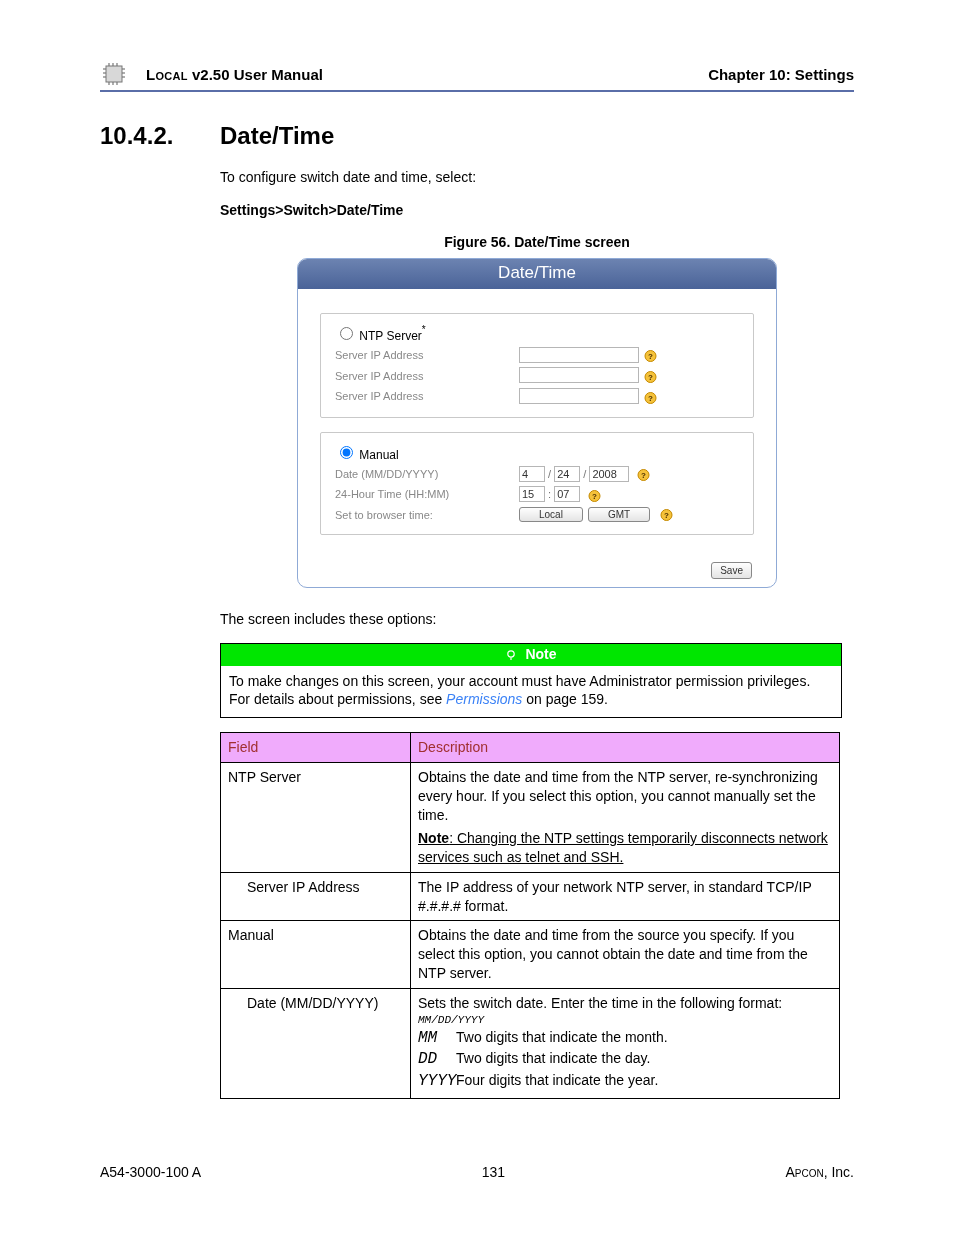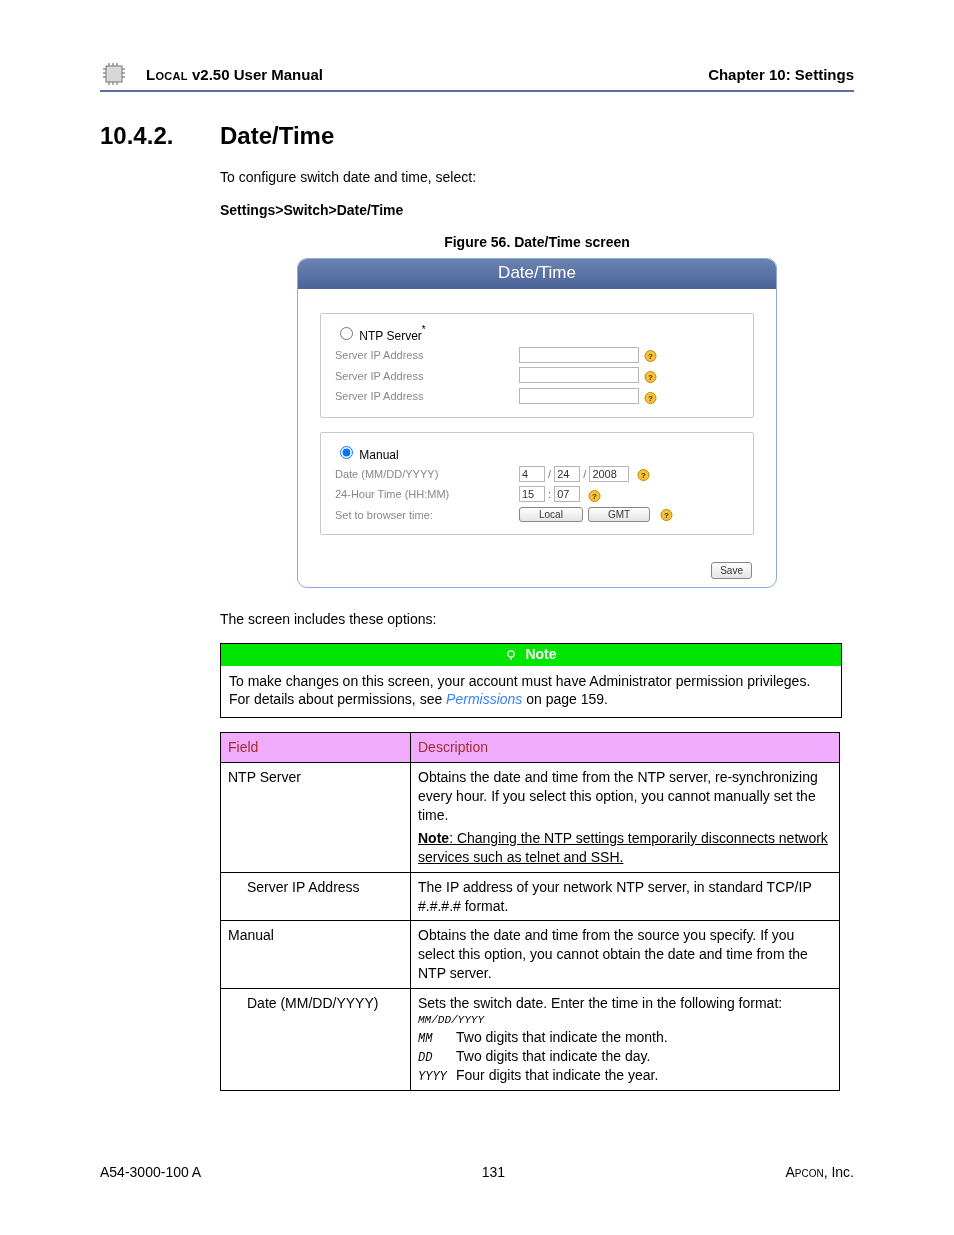--- a/index.html
+++ b/index.html
@@ -160,21 +160,21 @@
     font-size: 14px;
     line-height:1.35;
   }
   .fld-table th {
     color: #a03030;
     font-weight: normal;
     background: #f0abfc;
   }
   .indent-cell { padding-left: 26px !important; }
   .mono { font-family: "Courier New", monospace; font-style: italic; font-size:11px; }
-  .mono-up { font-family: "Courier New", monospace; font-style: italic; font-size:12px; display:inline-block; width:38px;}
+  .mono-up { font-family: "Courier New", monospace; font-style: italic; font-size:16px; display:inline-block; width:38px;}
   .desc-sub { margin-top:4px;text-decoration:underline; }
 
   
   .footer {
     position: absolute;
     bottom: 55px;
     left: 100px;
     right: 100px;
     display: flex;
     justify-content: space-between;

